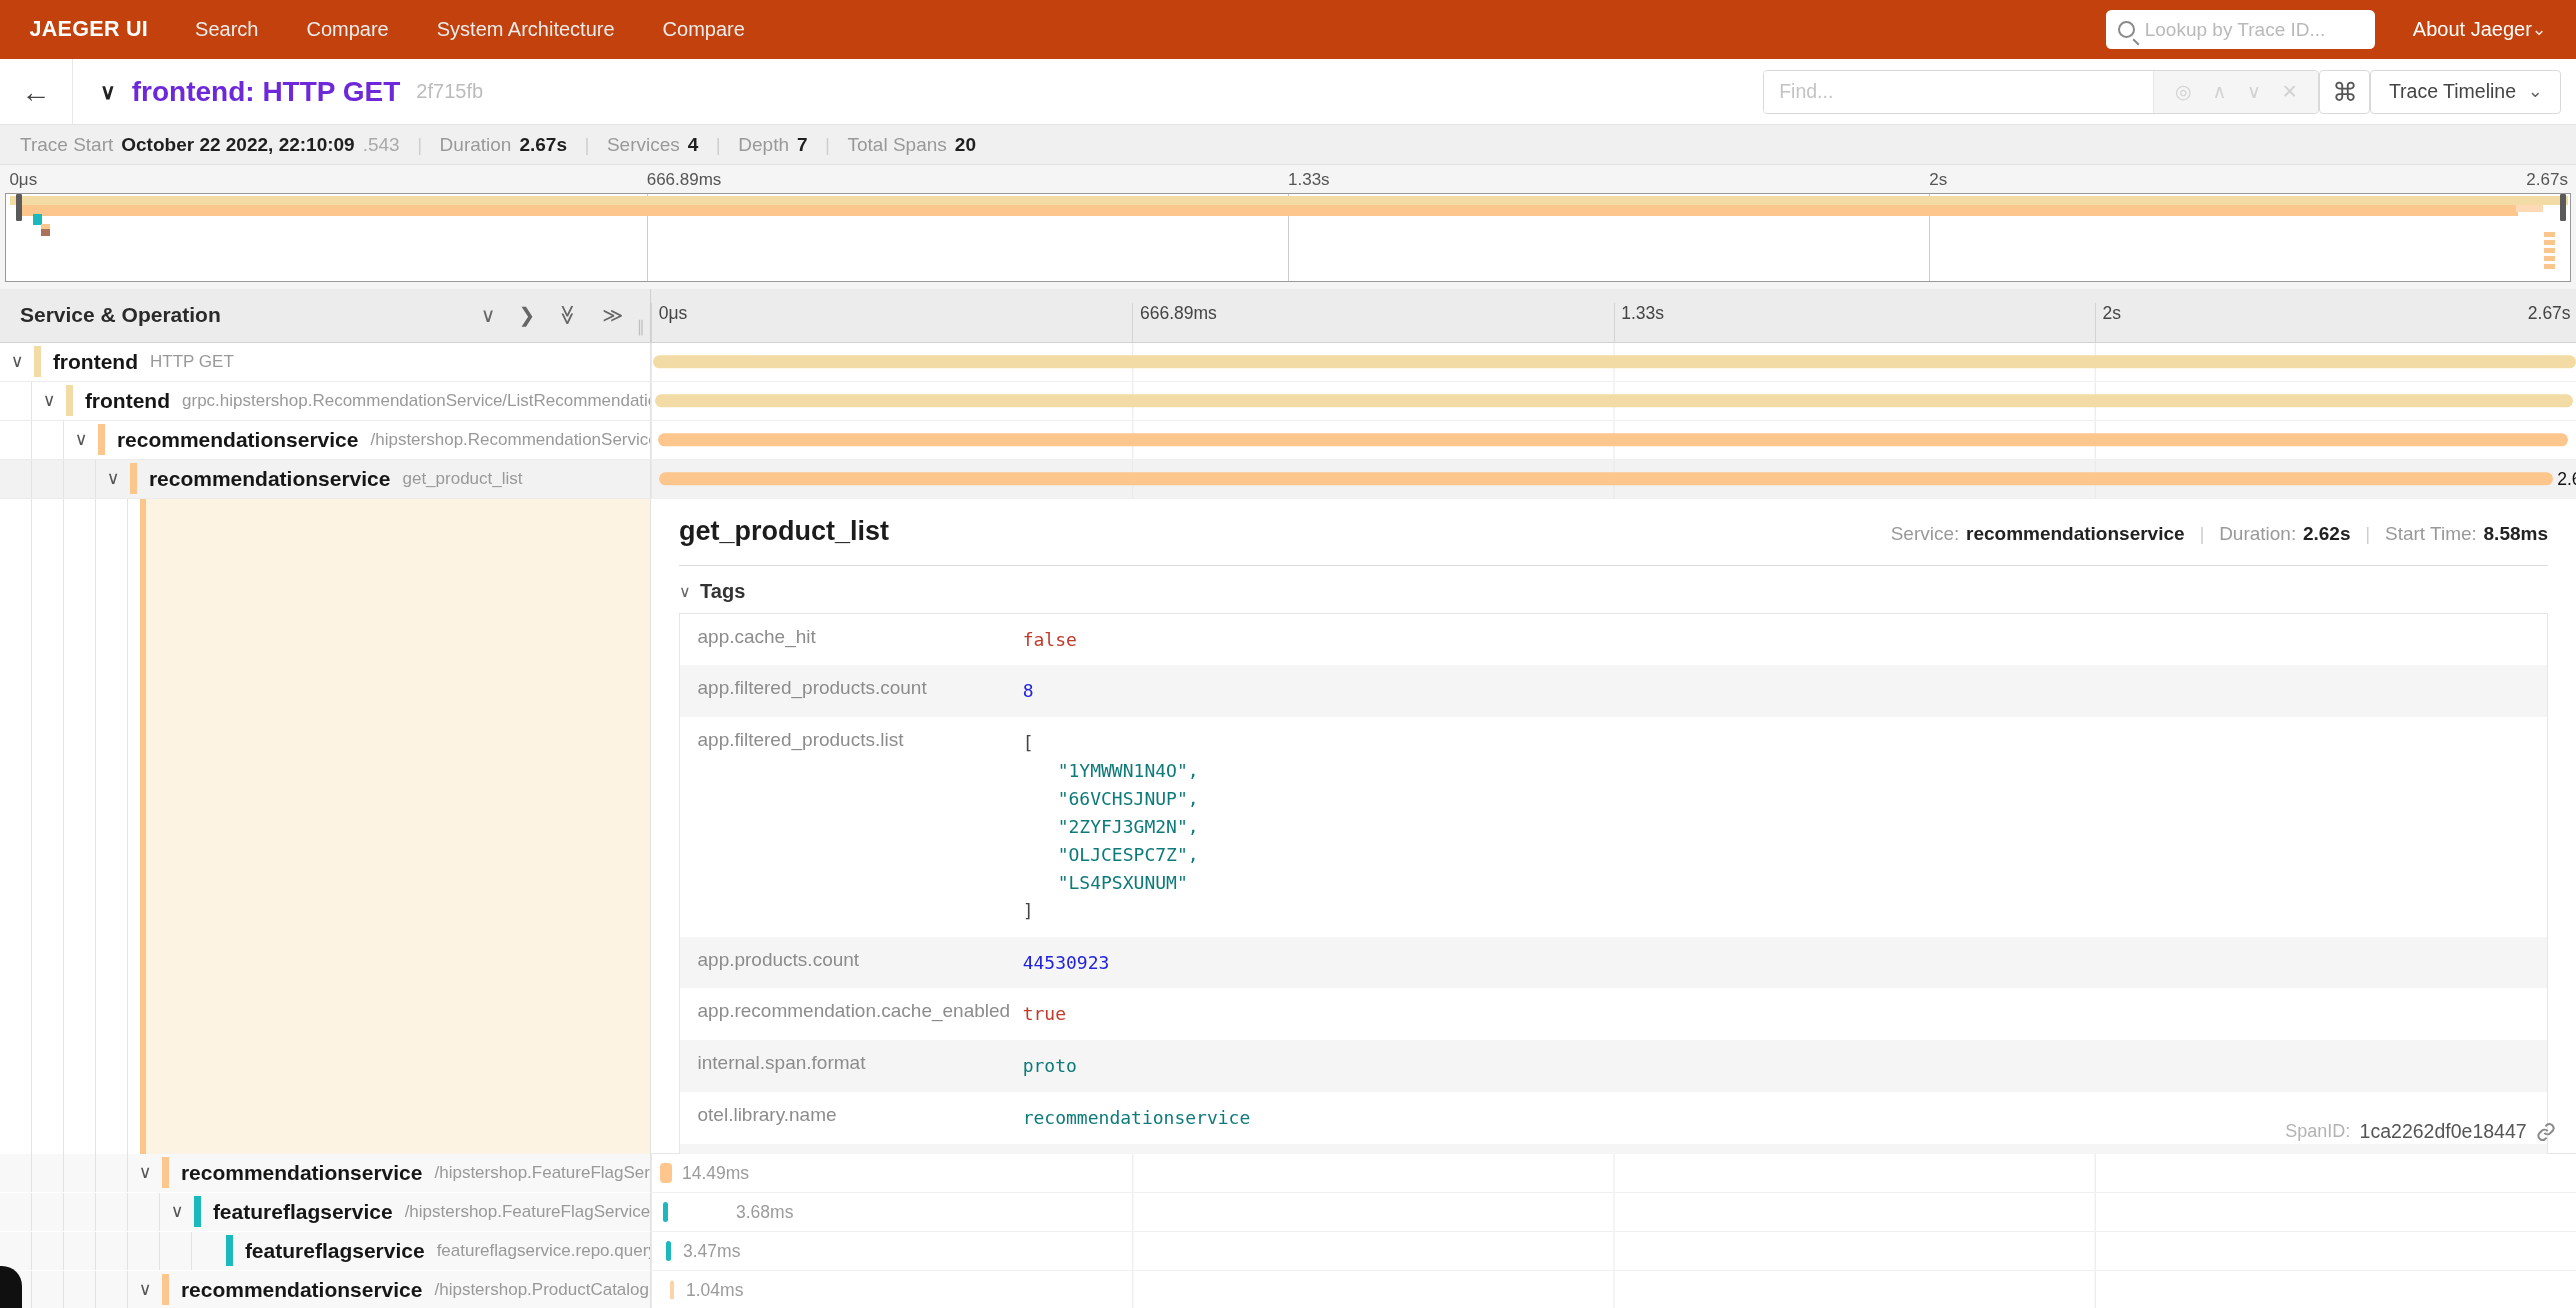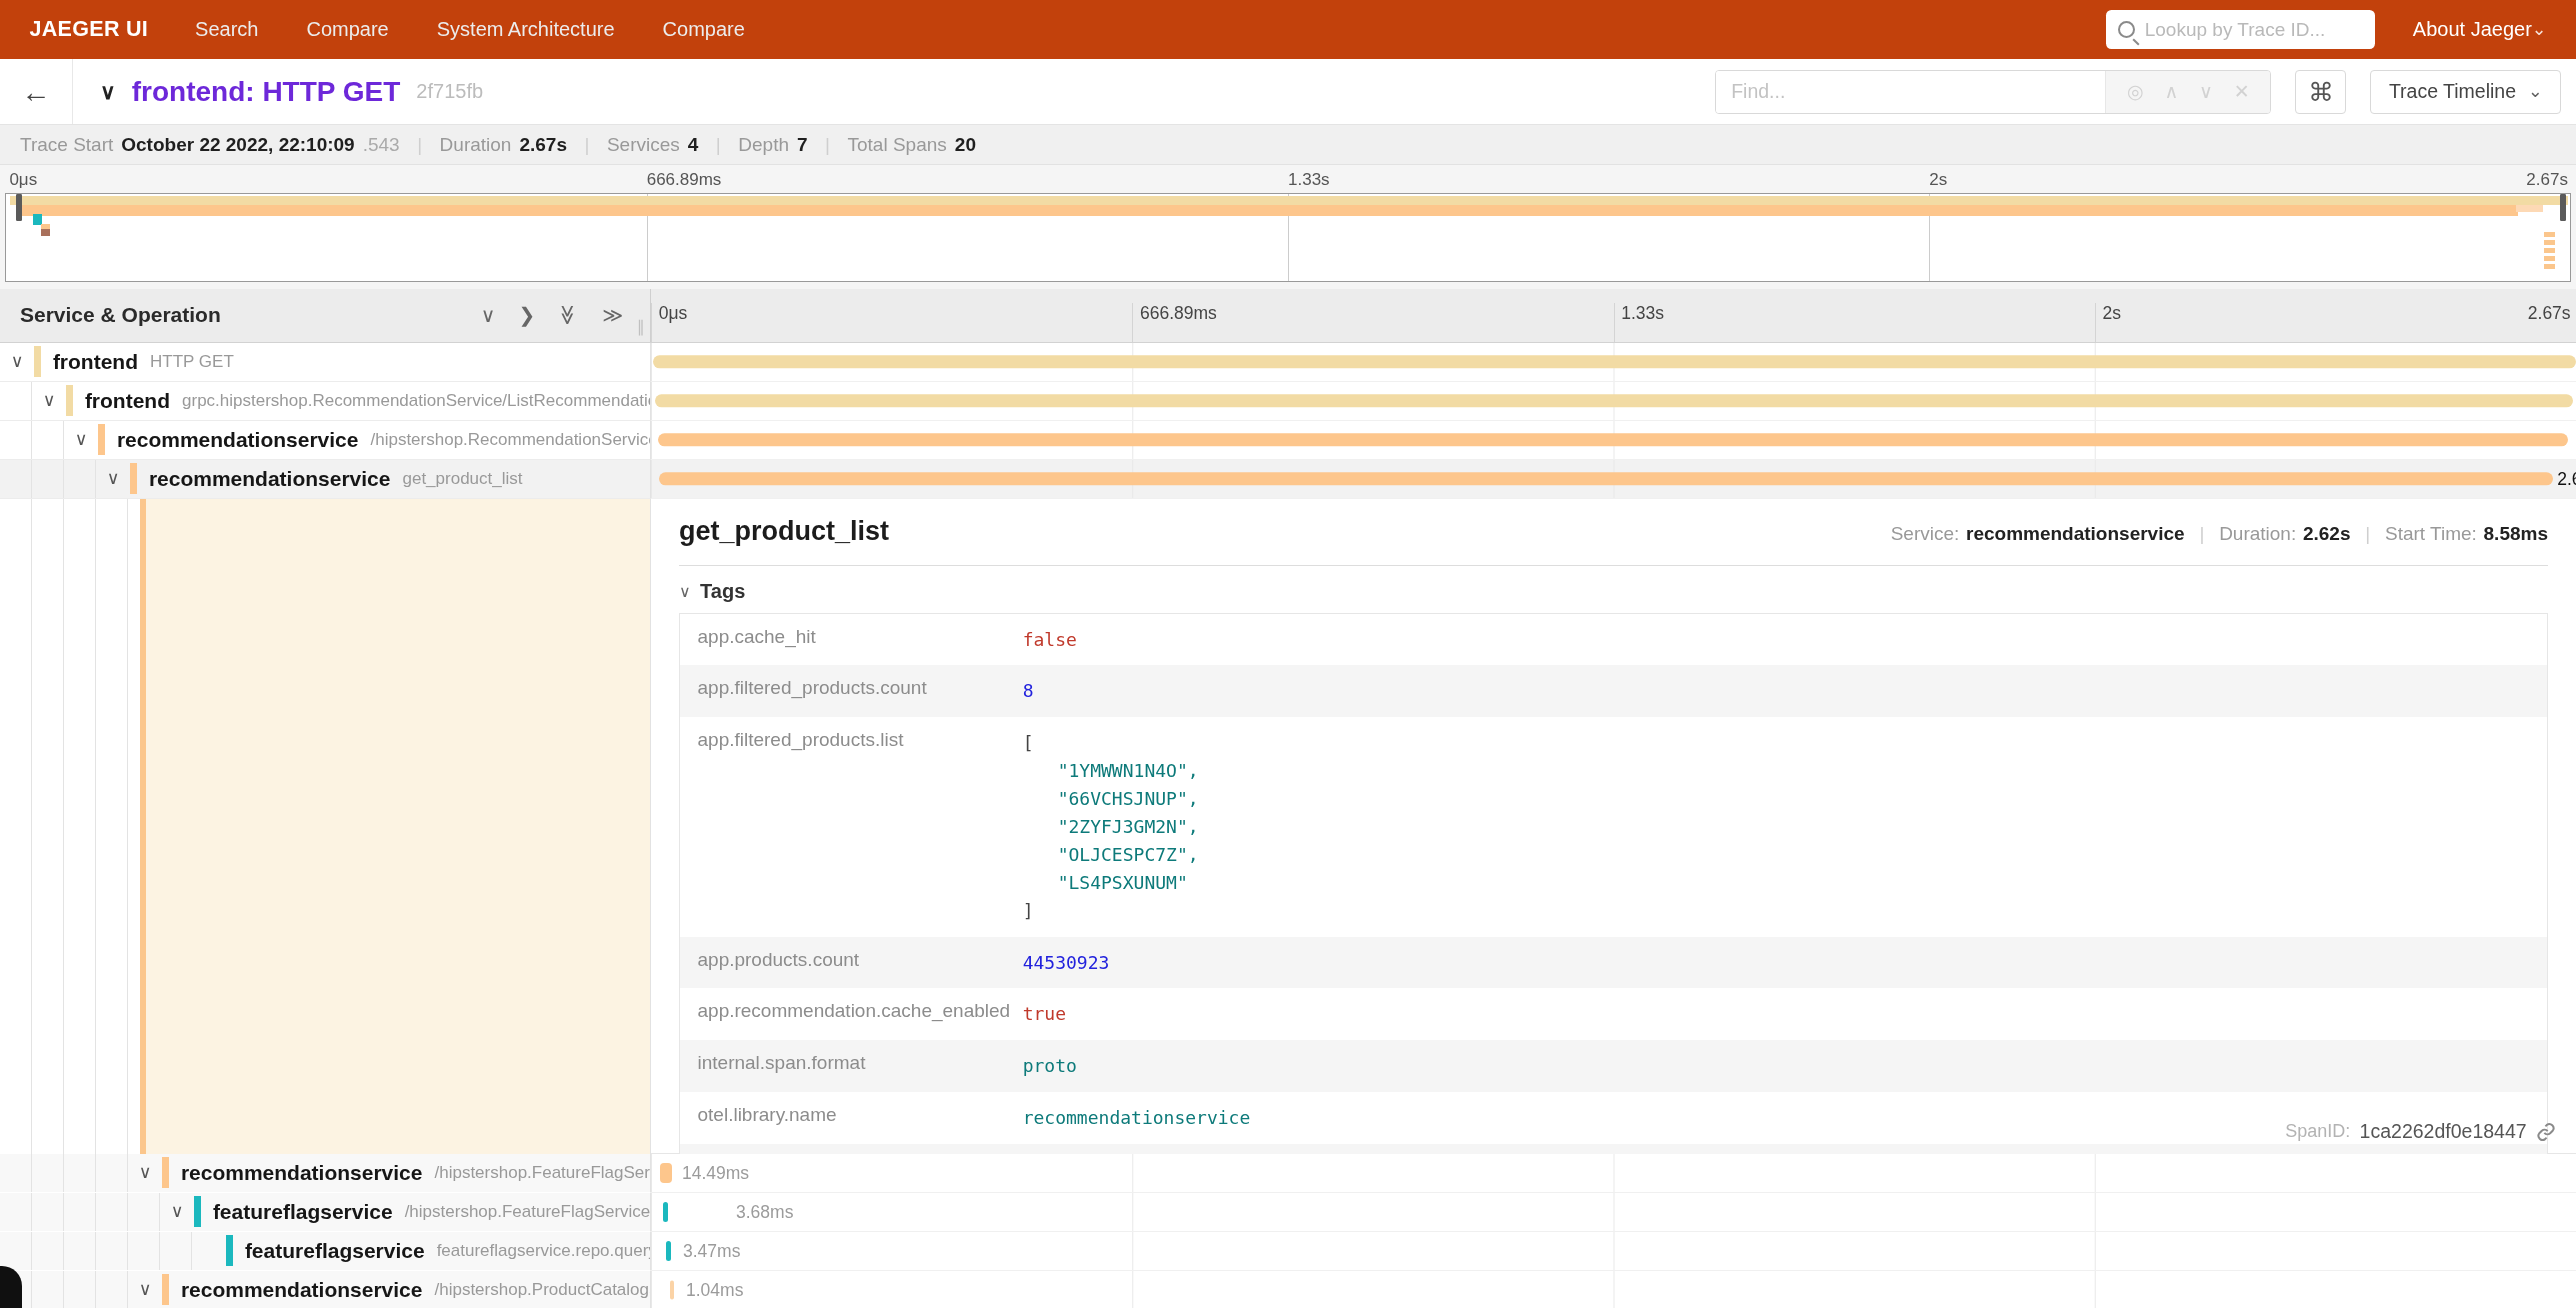--- a/index.html
+++ b/index.html
@@ -22,21 +22,21 @@
   .caret { font-size:17.5px; color:inherit; opacity:.85; }
 
   
   .pagehead { height:66px; display:flex; align-items:stretch; border-bottom:0.7px solid #e4e4e4; background:#fff; }
   .backcol { width:73px; border-right:0.7px solid #e8e8e8; display:flex; align-items:center; justify-content:center;
     font-size:29.5px; color:#444; cursor:pointer; }
   .titlewrap { display:flex; align-items:center; padding-left:27px; gap:16px; flex:1; min-width:0; }
   .title-chev { font-size:21.5px; color:#222; font-weight:700; cursor:pointer; }
   .trace-title { font-size:28px; font-weight:700; color:#6d28d9; white-space:nowrap;text-align:right; }
   .trace-id { font-size:20px; color:#bcbcbc; font-weight:400; }
-  .headctrl { display:flex; align-items:center; gap:24px; padding-right:14.8px; }
+  .headctrl { display:flex; align-items:center; gap:0; padding-right:14.8px; }
   .findbox { display:flex; height:44px; border:0.7px solid #d9d9d9; border-radius:4px; overflow:hidden; background:#fff; }
   .findbox input { border:none; outline:none; width:389px; padding:0 14.8px; font-size:19.5px; color:#333;
     font-family:"Liberation Sans", sans-serif; }
   .findbox input::placeholder { color:#c3c3c3; }
   .find-suffix { width:165px; background:#f5f5f5; border-left:0.7px solid #e7e7e7; display:flex; align-items:center;
     justify-content:space-evenly; color:#d2d2d2; }
   .fsico { font-size:19px; line-height:1; cursor:pointer; }
   .sqbtn { height:44px; width:51px; border:0.7px solid #d9d9d9; border-radius:4px; display:flex; align-items:center;
     justify-content:center; font-size:25.5px; color:#555; background:#fff; cursor:pointer; }
   .ttbtn { height:44px; border:0.7px solid #d9d9d9; border-radius:4px; display:flex; align-items:center; gap:12px;

